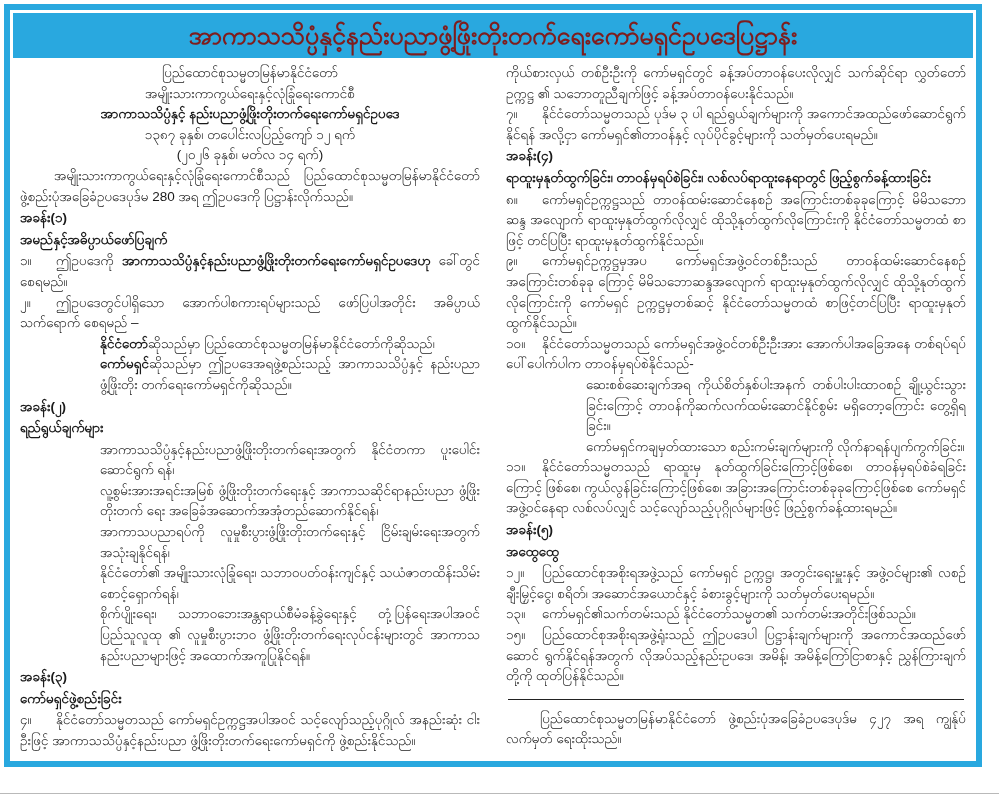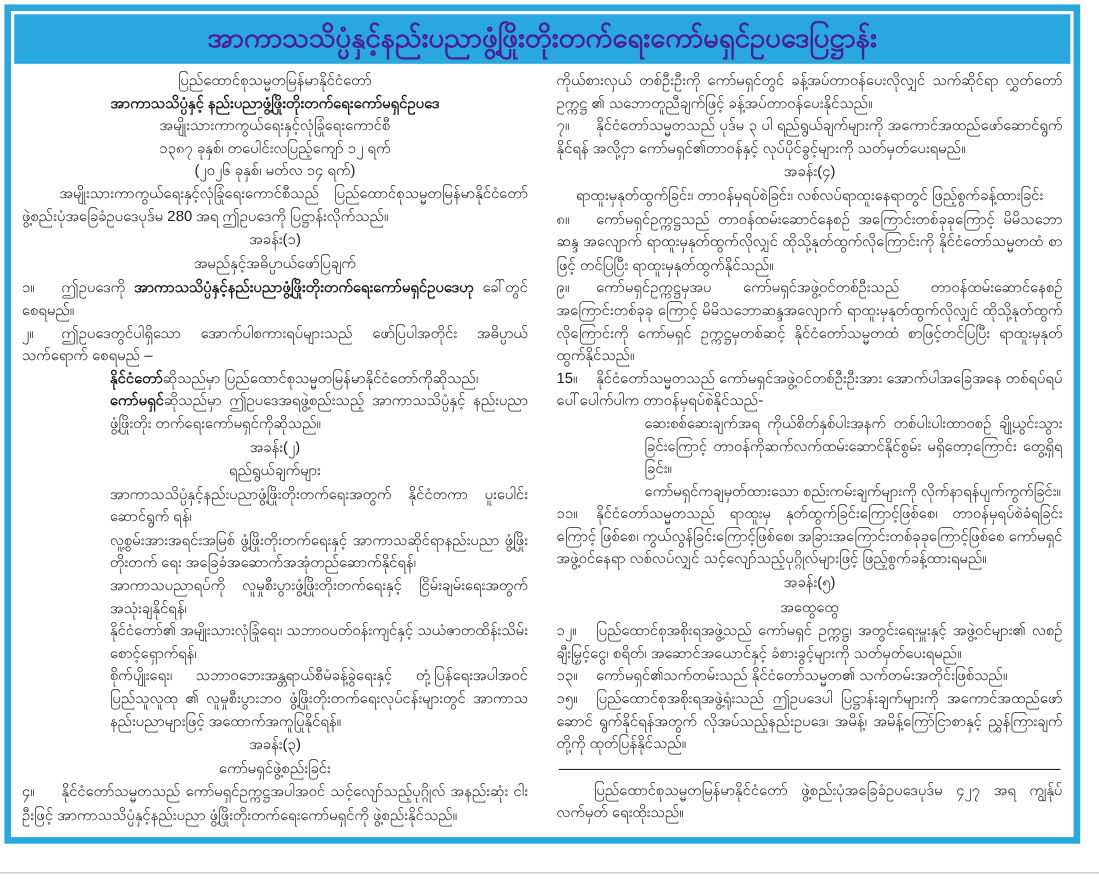--- a/index.html
+++ b/index.html
@@ -6,33 +6,33 @@
   body{
     width:999px;height:799px;position:relative;background:#ffffff;
     font-family:"Liberation Sans","DejaVu Sans",sans-serif;
     color:#1a1a1a;overflow:hidden;
   }
   .page-frame{
     position:absolute;left:4px;top:4px;width:978px;height:763px;
     border:6px solid #29A8DF;background:#fff;box-sizing:border-box;overflow:hidden;
   }
   .banner{
-    margin:3px;background:#29A8DF;color:#4c1d95;text-align:center;
+    margin:3px;background:#29A8DF;color:#7f1d1d;text-align:center;
     font-weight:bold;font-size:25px;line-height:30px;padding:7px 4px 8px;
   }
   .content{
     display:flex;gap:26px;padding:2px 10px 0 10px;
   }
   .col{
     width:470px;height:700px;overflow:hidden;
     font-size:13.5px;line-height:20.6px;text-align:justify;
   }
   .center{text-align:center;}
   .bold{font-weight:bold;}
-  .heading{text-align:center;font-weight:normal;margin:1px 0;}
+  .heading{font-weight:bold;margin:1px 0;}
   .para{margin:0;}
   .para.indent{text-indent:34px;}
   .item{margin:0;}
   .item .num{display:inline-block;min-width:36px;}
   .sub{margin:0;padding-left:80px;text-indent:-80px;}
   .sub .snum{display:inline-block;width:40px;}
   .sub .slabel{display:inline-block;width:40px;}
   .rule{border:none;border-top:1.5px solid #222;margin:12px 2px 9px 2px;}
   .bottom-line{
     position:absolute;left:0;right:0;top:793px;border-top:1px solid #b9b9b9;
@@ -41,22 +41,22 @@
 </head>
 <body>
 
 <div class="page-frame">
   <div class="banner">
     <span>အာကာသသိပ္ပံနှင့်နည်းပညာဖွံ့ဖြိုးတိုးတက်ရေးကော်မရှင်ဥပဒေပြဋ္ဌာန်း</span>
   </div>
   <div class="content">
     <div class="col">
         <div class="center">ပြည်ထောင်စုသမ္မတမြန်မာနိုင်ငံတော်</div>
+        <div class="center">အမျိုးသားကာကွယ်ရေးနှင့်လုံခြုံရေးကောင်စီ</div>
         <div class="center bold">အာကာသသိပ္ပံနှင့် နည်းပညာဖွံ့ဖြိုးတိုးတက်ရေးကော်မရှင်ဥပဒေ</div>
-        <div class="center">အမျိုးသားကာကွယ်ရေးနှင့်လုံခြုံရေးကောင်စီ</div>
         <div class="center">၁၃၈၇ ခုနှစ်၊  တပေါင်းလပြည့်ကျော်  ၁၂  ရက်</div>
         <div class="center">(၂၀၂၆ ခုနှစ်၊ မတ်လ  ၁၄  ရက်)</div>
         <div class="para indent">အမျိုးသားကာကွယ်ရေးနှင့်လုံခြုံရေးကောင်စီသည်   ပြည်ထောင်စုသမ္မတမြန်မာနိုင်ငံတော် ဖွဲ့စည်းပုံအခြေခံဥပဒေပုဒ်မ 280 အရ ဤဥပဒေကို ပြဋ္ဌာန်းလိုက်သည်။</div>
         <div class="heading">အခန်း(၁)</div>
         <div class="heading">အမည်နှင့်အဓိပ္ပာယ်ဖော်ပြချက်</div>
         <div class="para item"><span class="num">၁။</span>ဤဥပဒေကို <b>အာကာသသိပ္ပံနှင့်နည်းပညာဖွံ့ဖြိုးတိုးတက်ရေးကော်မရှင်ဥပဒေဟု</b> ခေါ်တွင်စေရမည်။</div>
         <div class="para item"><span class="num">၂။</span>ဤဥပဒေတွင်ပါရှိသော အောက်ပါစကားရပ်များသည် ဖော်ပြပါအတိုင်း အဓိပ္ပာယ်သက်ရောက် စေရမည် –</div>
         <div class="sub"><span class="snum"></span><span class="slabel">(က)</span><b>နိုင်ငံတော်</b>ဆိုသည်မှာ ပြည်ထောင်စုသမ္မတမြန်မာနိုင်ငံတော်ကိုဆိုသည်၊</div>
         <div class="sub"><span class="snum"></span><span class="slabel">( ခ)</span><b>ကော်မရှင်</b>ဆိုသည်မှာ ဤဥပဒေအရဖွဲ့စည်းသည့် အာကာသသိပ္ပံနှင့် နည်းပညာဖွံ့ဖြိုးတိုး တက်ရေးကော်မရှင်ကိုဆိုသည်။</div>
         <div class="heading">အခန်း(၂)</div>
@@ -70,21 +70,21 @@
         <div class="heading">ကော်မရှင်ဖွဲ့စည်းခြင်း</div>
         <div class="para item"><span class="num">၄။</span>နိုင်ငံတော်သမ္မတသည် ကော်မရှင်ဥက္ကဋ္ဌအပါအဝင် သင့်လျော်သည့်ပုဂ္ဂိုလ် အနည်းဆုံး ငါးဦးဖြင့် အာကာသသိပ္ပံနှင့်နည်းပညာ ဖွံ့ဖြိုးတိုးတက်ရေးကော်မရှင်ကို ဖွဲ့စည်းနိုင်သည်။</div>
       </div>
     <div class="col">
         <div class="para">ကိုယ်စားလှယ် တစ်ဦးဦးကို ကော်မရှင်တွင် ခန့်အပ်တာဝန်ပေးလိုလျှင် သက်ဆိုင်ရာ လွှတ်တော်ဥက္ကဋ္ဌ ၏ သဘောတူညီချက်ဖြင့် ခန့်အပ်တာဝန်ပေးနိုင်သည်။</div>
         <div class="para item"><span class="num">၇။</span>နိုင်ငံတော်သမ္မတသည် ပုဒ်မ ၃ ပါ ရည်ရွယ်ချက်များကို အကောင်အထည်ဖော်ဆောင်ရွက်နိုင်ရန် အလို့ငှာ ကော်မရှင်၏တာဝန်နှင့် လုပ်ပိုင်ခွင့်များကို သတ်မှတ်ပေးရမည်။</div>
         <div class="heading">အခန်း(၄)</div>
         <div class="heading">ရာထူးမှနုတ်ထွက်ခြင်း၊ တာဝန်မှရပ်စဲခြင်း၊ လစ်လပ်ရာထူးနေရာတွင် ဖြည့်စွက်ခန့်ထားခြင်း</div>
         <div class="para item"><span class="num">၈။</span>ကော်မရှင်ဥက္ကဋ္ဌသည် တာဝန်ထမ်းဆောင်နေစဉ် အကြောင်းတစ်ခုခုကြောင့် မိမိသဘော ဆန္ဒ အလျောက် ရာထူးမှနုတ်ထွက်လိုလျှင် ထိုသို့နုတ်ထွက်လိုကြောင်းကို  နိုင်ငံတော်သမ္မတထံ  စာဖြင့် တင်ပြပြီး ရာထူးမှနုတ်ထွက်နိုင်သည်။</div>
         <div class="para item"><span class="num">၉။</span>ကော်မရှင်ဥက္ကဋ္ဌမှအပ ကော်မရှင်အဖွဲ့ဝင်တစ်ဦးသည် တာဝန်ထမ်းဆောင်နေစဉ် အကြောင်းတစ်ခုခု ကြောင့် မိမိသဘောဆန္ဒအလျောက် ရာထူးမှနုတ်ထွက်လိုလျှင် ထိုသို့နုတ်ထွက်လိုကြောင်းကို ကော်မရှင် ဥက္ကဋ္ဌမှတစ်ဆင့် နိုင်ငံတော်သမ္မတထံ စာဖြင့်တင်ပြပြီး ရာထူးမှနုတ်ထွက်နိုင်သည်။</div>
-        <div class="para item"><span class="num">15။</span>နိုင်ငံတော်သမ္မတသည်  ကော်မရှင်အဖွဲ့ဝင်တစ်ဦးဦးအား   အောက်ပါအခြေအနေ  တစ်ရပ်ရပ် ပေါ်ပေါက်ပါက တာဝန်မှရပ်စဲနိုင်သည်-</div>
+        <div class="para item"><span class="num">၁၀။</span>နိုင်ငံတော်သမ္မတသည်  ကော်မရှင်အဖွဲ့ဝင်တစ်ဦးဦးအား   အောက်ပါအခြေအနေ  တစ်ရပ်ရပ် ပေါ်ပေါက်ပါက တာဝန်မှရပ်စဲနိုင်သည်-</div>
         <div class="sub"><span class="snum"></span><span class="slabel">(က)</span>ဆေးစစ်ဆေးချက်အရ ကိုယ်စိတ်နှစ်ပါးအနက် တစ်ပါးပါးထာဝစဉ် ချို့ယွင်းသွားခြင်းကြောင့် တာဝန်ကိုဆက်လက်ထမ်းဆောင်နိုင်စွမ်း မရှိတော့ကြောင်း တွေ့ရှိရခြင်း။</div>
         <div class="sub"><span class="snum"></span><span class="slabel">( ခ)</span>ကော်မရှင်ကချမှတ်ထားသော စည်းကမ်းချက်များကို လိုက်နာရန်ပျက်ကွက်ခြင်း။</div>
         <div class="para item"><span class="num">၁၁။</span>နိုင်ငံတော်သမ္မတသည် ရာထူးမှ နုတ်ထွက်ခြင်းကြောင့်ဖြစ်စေ၊ တာဝန်မှရပ်စဲခံရခြင်းကြောင့် ဖြစ်စေ၊ ကွယ်လွန်ခြင်းကြောင့်ဖြစ်စေ၊ အခြားအကြောင်းတစ်ခုခုကြောင့်ဖြစ်စေ ကော်မရှင်အဖွဲ့ဝင်နေရာ လစ်လပ်လျှင် သင့်လျော်သည့်ပုဂ္ဂိုလ်များဖြင့် ဖြည့်စွက်ခန့်ထားရမည်။</div>
         <div class="heading">အခန်း(၅)</div>
         <div class="heading">အထွေထွေ</div>
         <div class="para item"><span class="num">၁၂။</span>ပြည်ထောင်စုအစိုးရအဖွဲ့သည် ကော်မရှင် ဥက္ကဋ္ဌ၊ အတွင်းရေးမှူးနှင့် အဖွဲ့ဝင်များ၏ လစဉ်ချီးမြှင့်ငွေ၊ စရိတ်၊ အဆောင်အယောင်နှင့် ခံစားခွင့်များကို သတ်မှတ်ပေးရမည်။</div>
         <div class="para item"><span class="num">၁၃။</span>ကော်မရှင်၏သက်တမ်းသည် နိုင်ငံတော်သမ္မတ၏ သက်တမ်းအတိုင်းဖြစ်သည်။</div>
         <div class="para item"><span class="num">၁၅။</span>ပြည်ထောင်စုအစိုးရအဖွဲ့ရုံးသည် ဤဥပဒေပါ ပြဋ္ဌာန်းချက်များကို အကောင်အထည်ဖော် ဆောင် ရွက်နိုင်ရန်အတွက် လိုအပ်သည့်နည်းဥပဒေ၊ အမိန့်၊ အမိန့်ကြော်ငြာစာနှင့်  ညွှန်ကြားချက်တို့ကို ထုတ်ပြန်နိုင်သည်။</div>
         <div class="rule"></div>
         <div class="para indent">ပြည်ထောင်စုသမ္မတမြန်မာနိုင်ငံတော် ဖွဲ့စည်းပုံအခြေခံဥပဒေပုဒ်မ ၄၂၇ အရ ကျွန်ုပ်လက်မှတ် ရေးထိုးသည်။</div>

